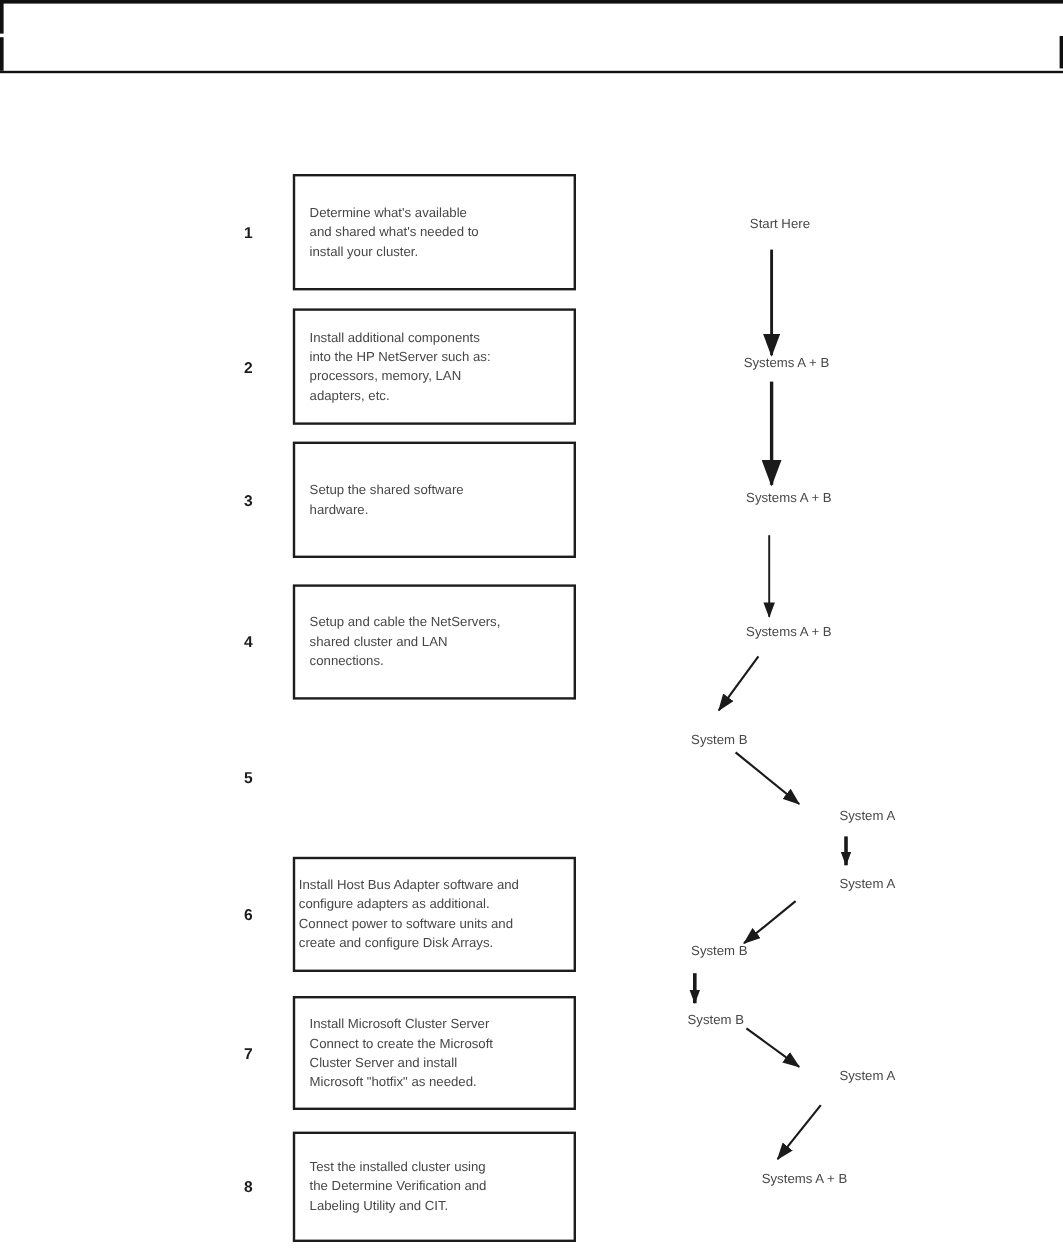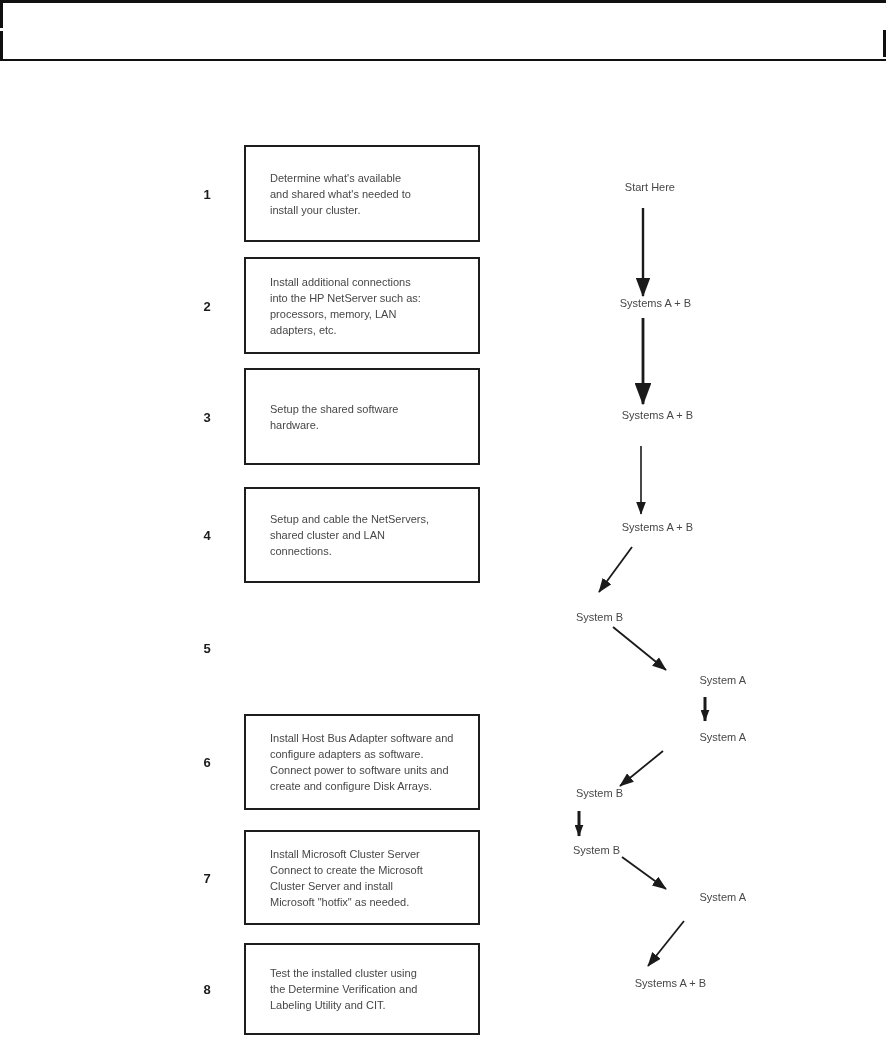--- a/index.html
+++ b/index.html
@@ -8,22 +8,22 @@
 
   
   .hline,.vline{position:absolute;background:#101010;}
 
   
   .step{position:absolute;left:0;width:100%;}
   .step-num{position:absolute;left:192px;width:30px;text-align:center;top:50%;
             transform:translateY(-50%);font-weight:bold;font-size:13px;color:#1c1c1c;}
   .step-box{position:absolute;left:244px;width:236px;top:0;bottom:0;
             border:2px solid #1d1d1d;background:#ffffff;box-sizing:border-box;
-            display:flex;flex-direction:column;justify-content:center;padding-left:24px;}
-  .step-box.tight{padding-left:24px;}
+            display:flex;flex-direction:column;justify-content:center;padding-left:12px;}
+  .step-box.tight{padding-left:3px;}
   .ln{font-size:11px;line-height:16px;color:#474747;white-space:nowrap;}
 
   
   .flabel{position:absolute;font-size:11px;color:#474747;text-align:right;white-space:nowrap;}
 
   svg.arrows{position:absolute;left:0;top:0;pointer-events:none;}
 </style>
 </head>
 <body>
 
@@ -44,21 +44,21 @@
       <div class="step-box">
         <div class="ln">Determine what's available</div>
         <div class="ln">and shared what's needed to</div>
         <div class="ln">install your cluster.</div>
       </div>
     </div>
 
     <div class="step" style="top:257px;height:97px;">
       <div class="step-num">2</div>
       <div class="step-box">
-        <div class="ln">Install additional connections</div>
+        <div class="ln">Install additional components</div>
         <div class="ln">into the HP NetServer such as:</div>
         <div class="ln">processors, memory, LAN</div>
         <div class="ln">adapters, etc.</div>
       </div>
     </div>
 
     <div class="step" style="top:368px;height:97px;">
       <div class="step-num">3</div>
       <div class="step-box">
         <div class="ln">Setup the shared software</div>
@@ -76,21 +76,21 @@
     </div>
 
     <div class="step" style="top:600px;height:95px;">
       <div class="step-num">5</div>
     </div>
 
     <div class="step" style="top:714px;height:96px;">
       <div class="step-num">6</div>
       <div class="step-box tight">
         <div class="ln">Install Host Bus Adapter software and</div>
-        <div class="ln">configure adapters as software.</div>
+        <div class="ln">configure adapters as additional.</div>
         <div class="ln">Connect power to software units and</div>
         <div class="ln">create and configure Disk Arrays.</div>
       </div>
     </div>
 
     <div class="step" style="top:830px;height:95px;">
       <div class="step-num">7</div>
       <div class="step-box">
         <div class="ln">Install Microsoft Cluster Server</div>
         <div class="ln">Connect to create the Microsoft</div>

